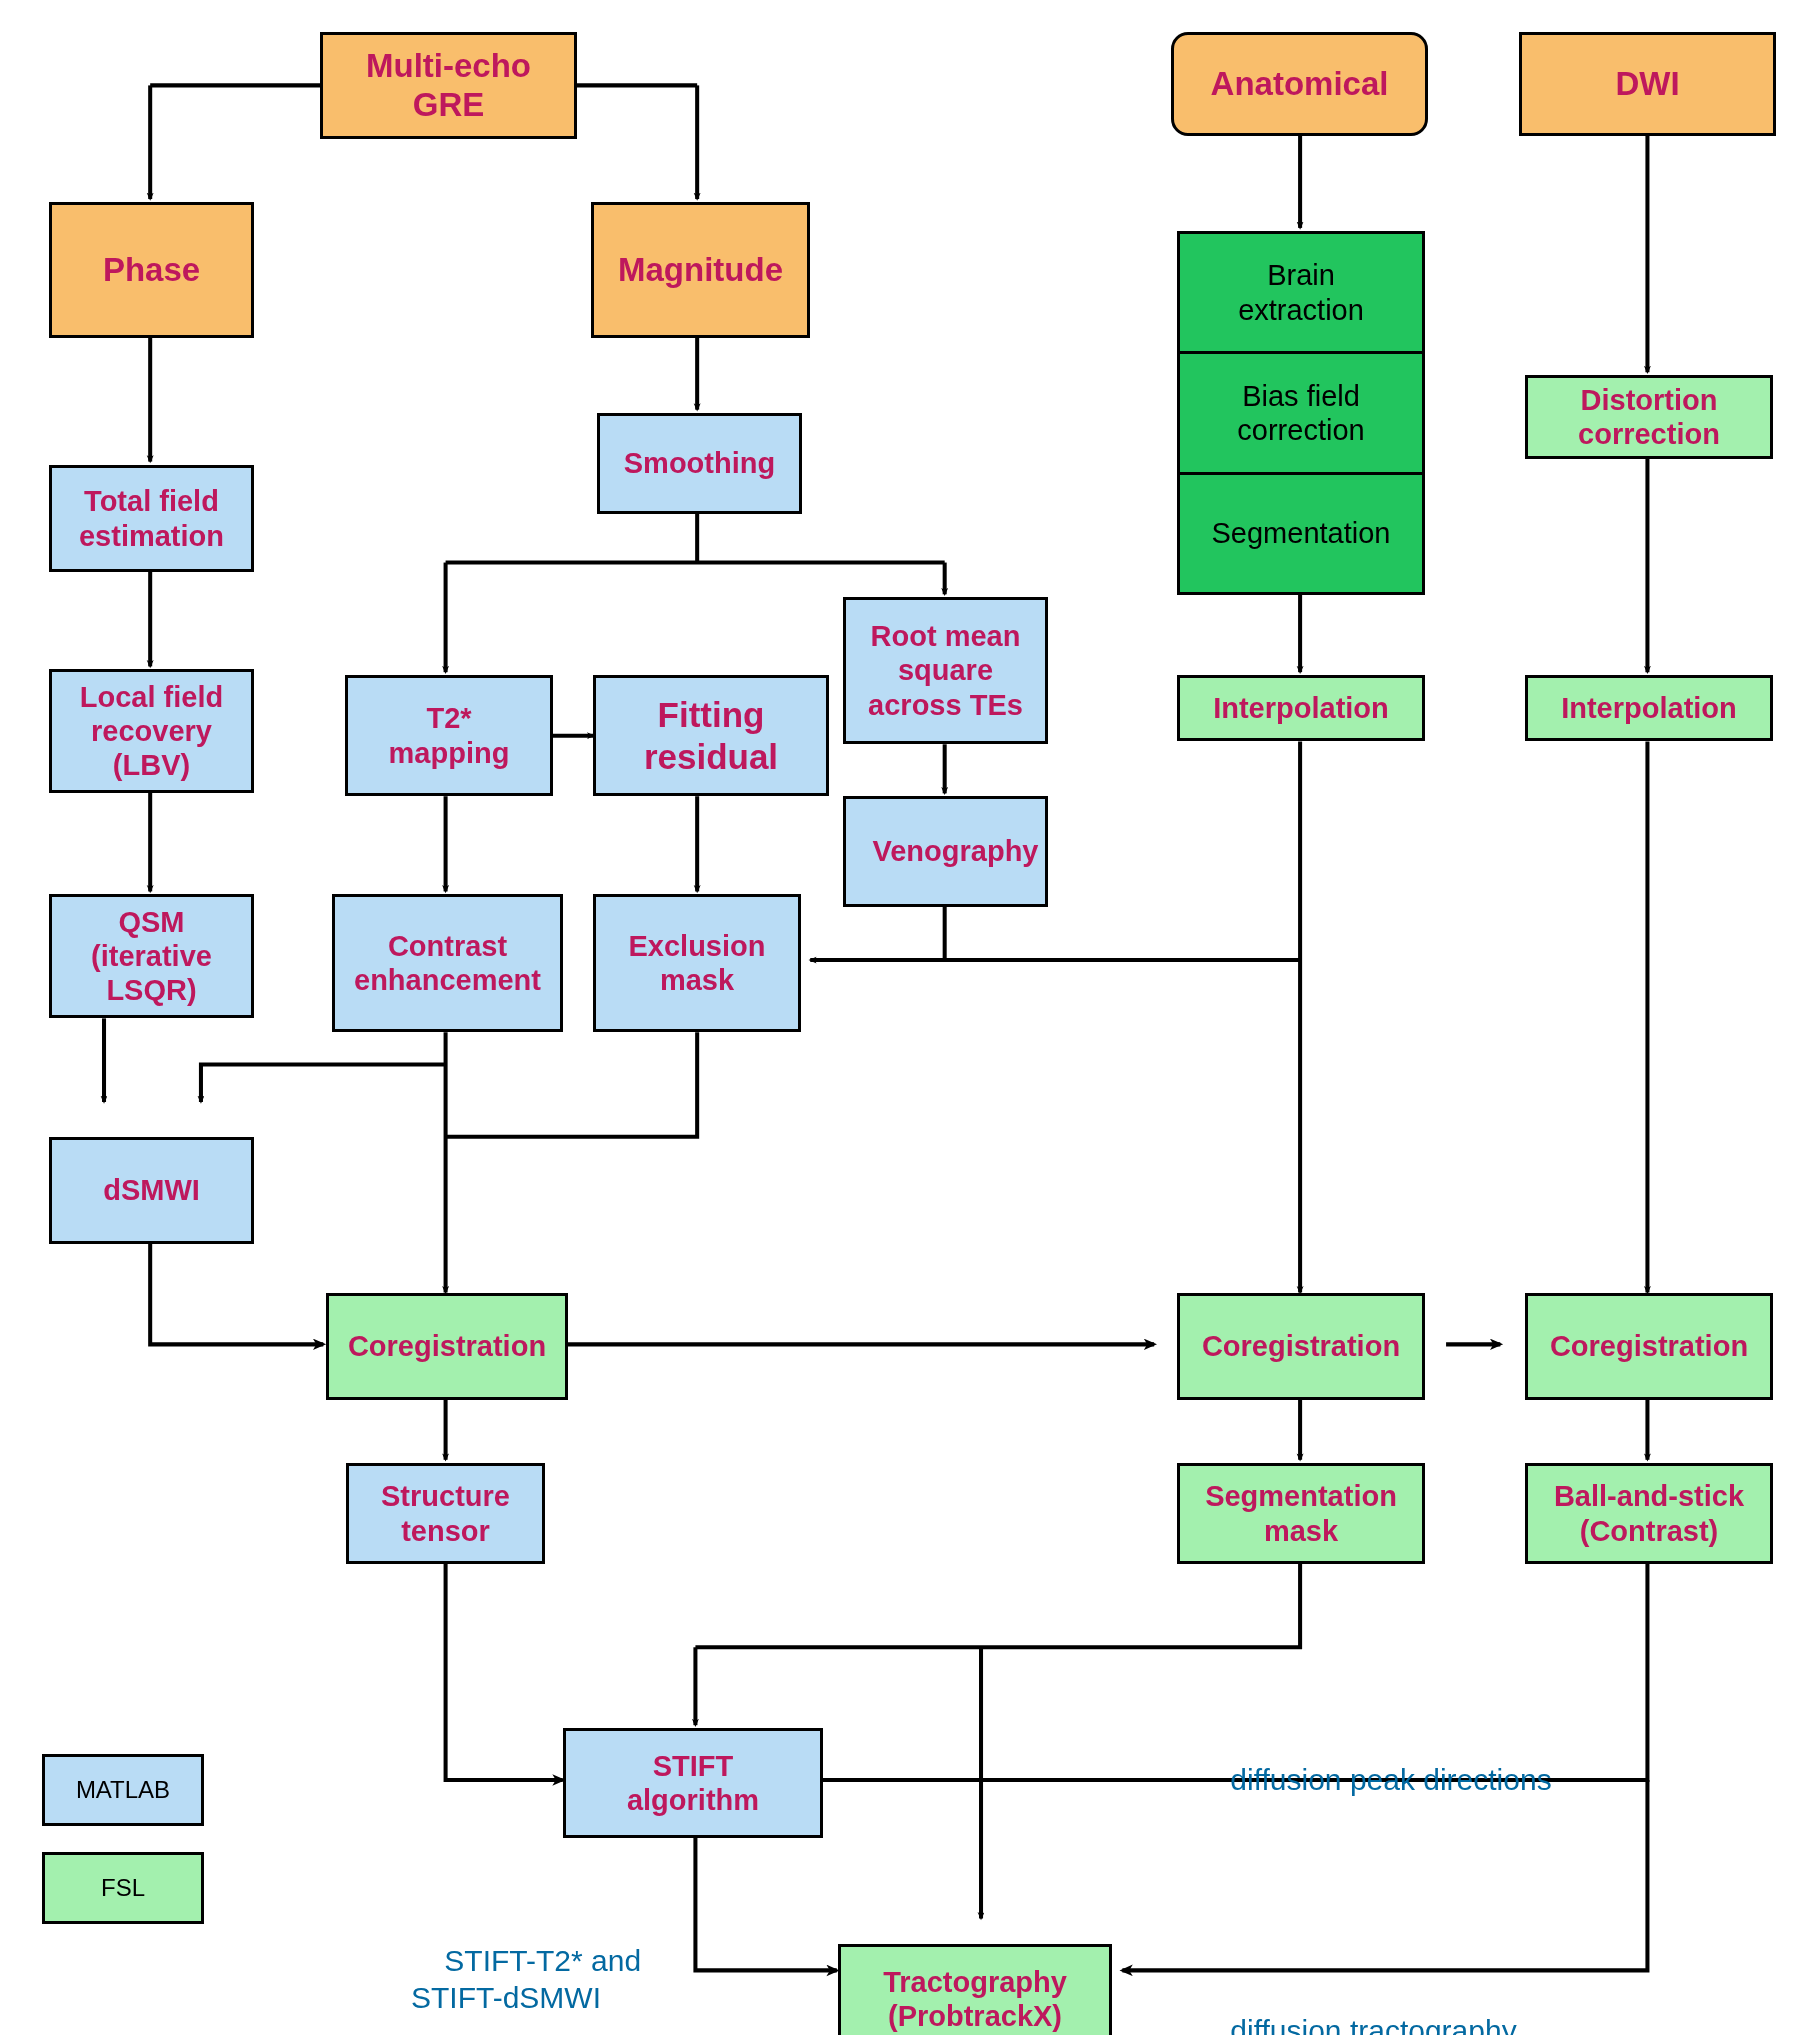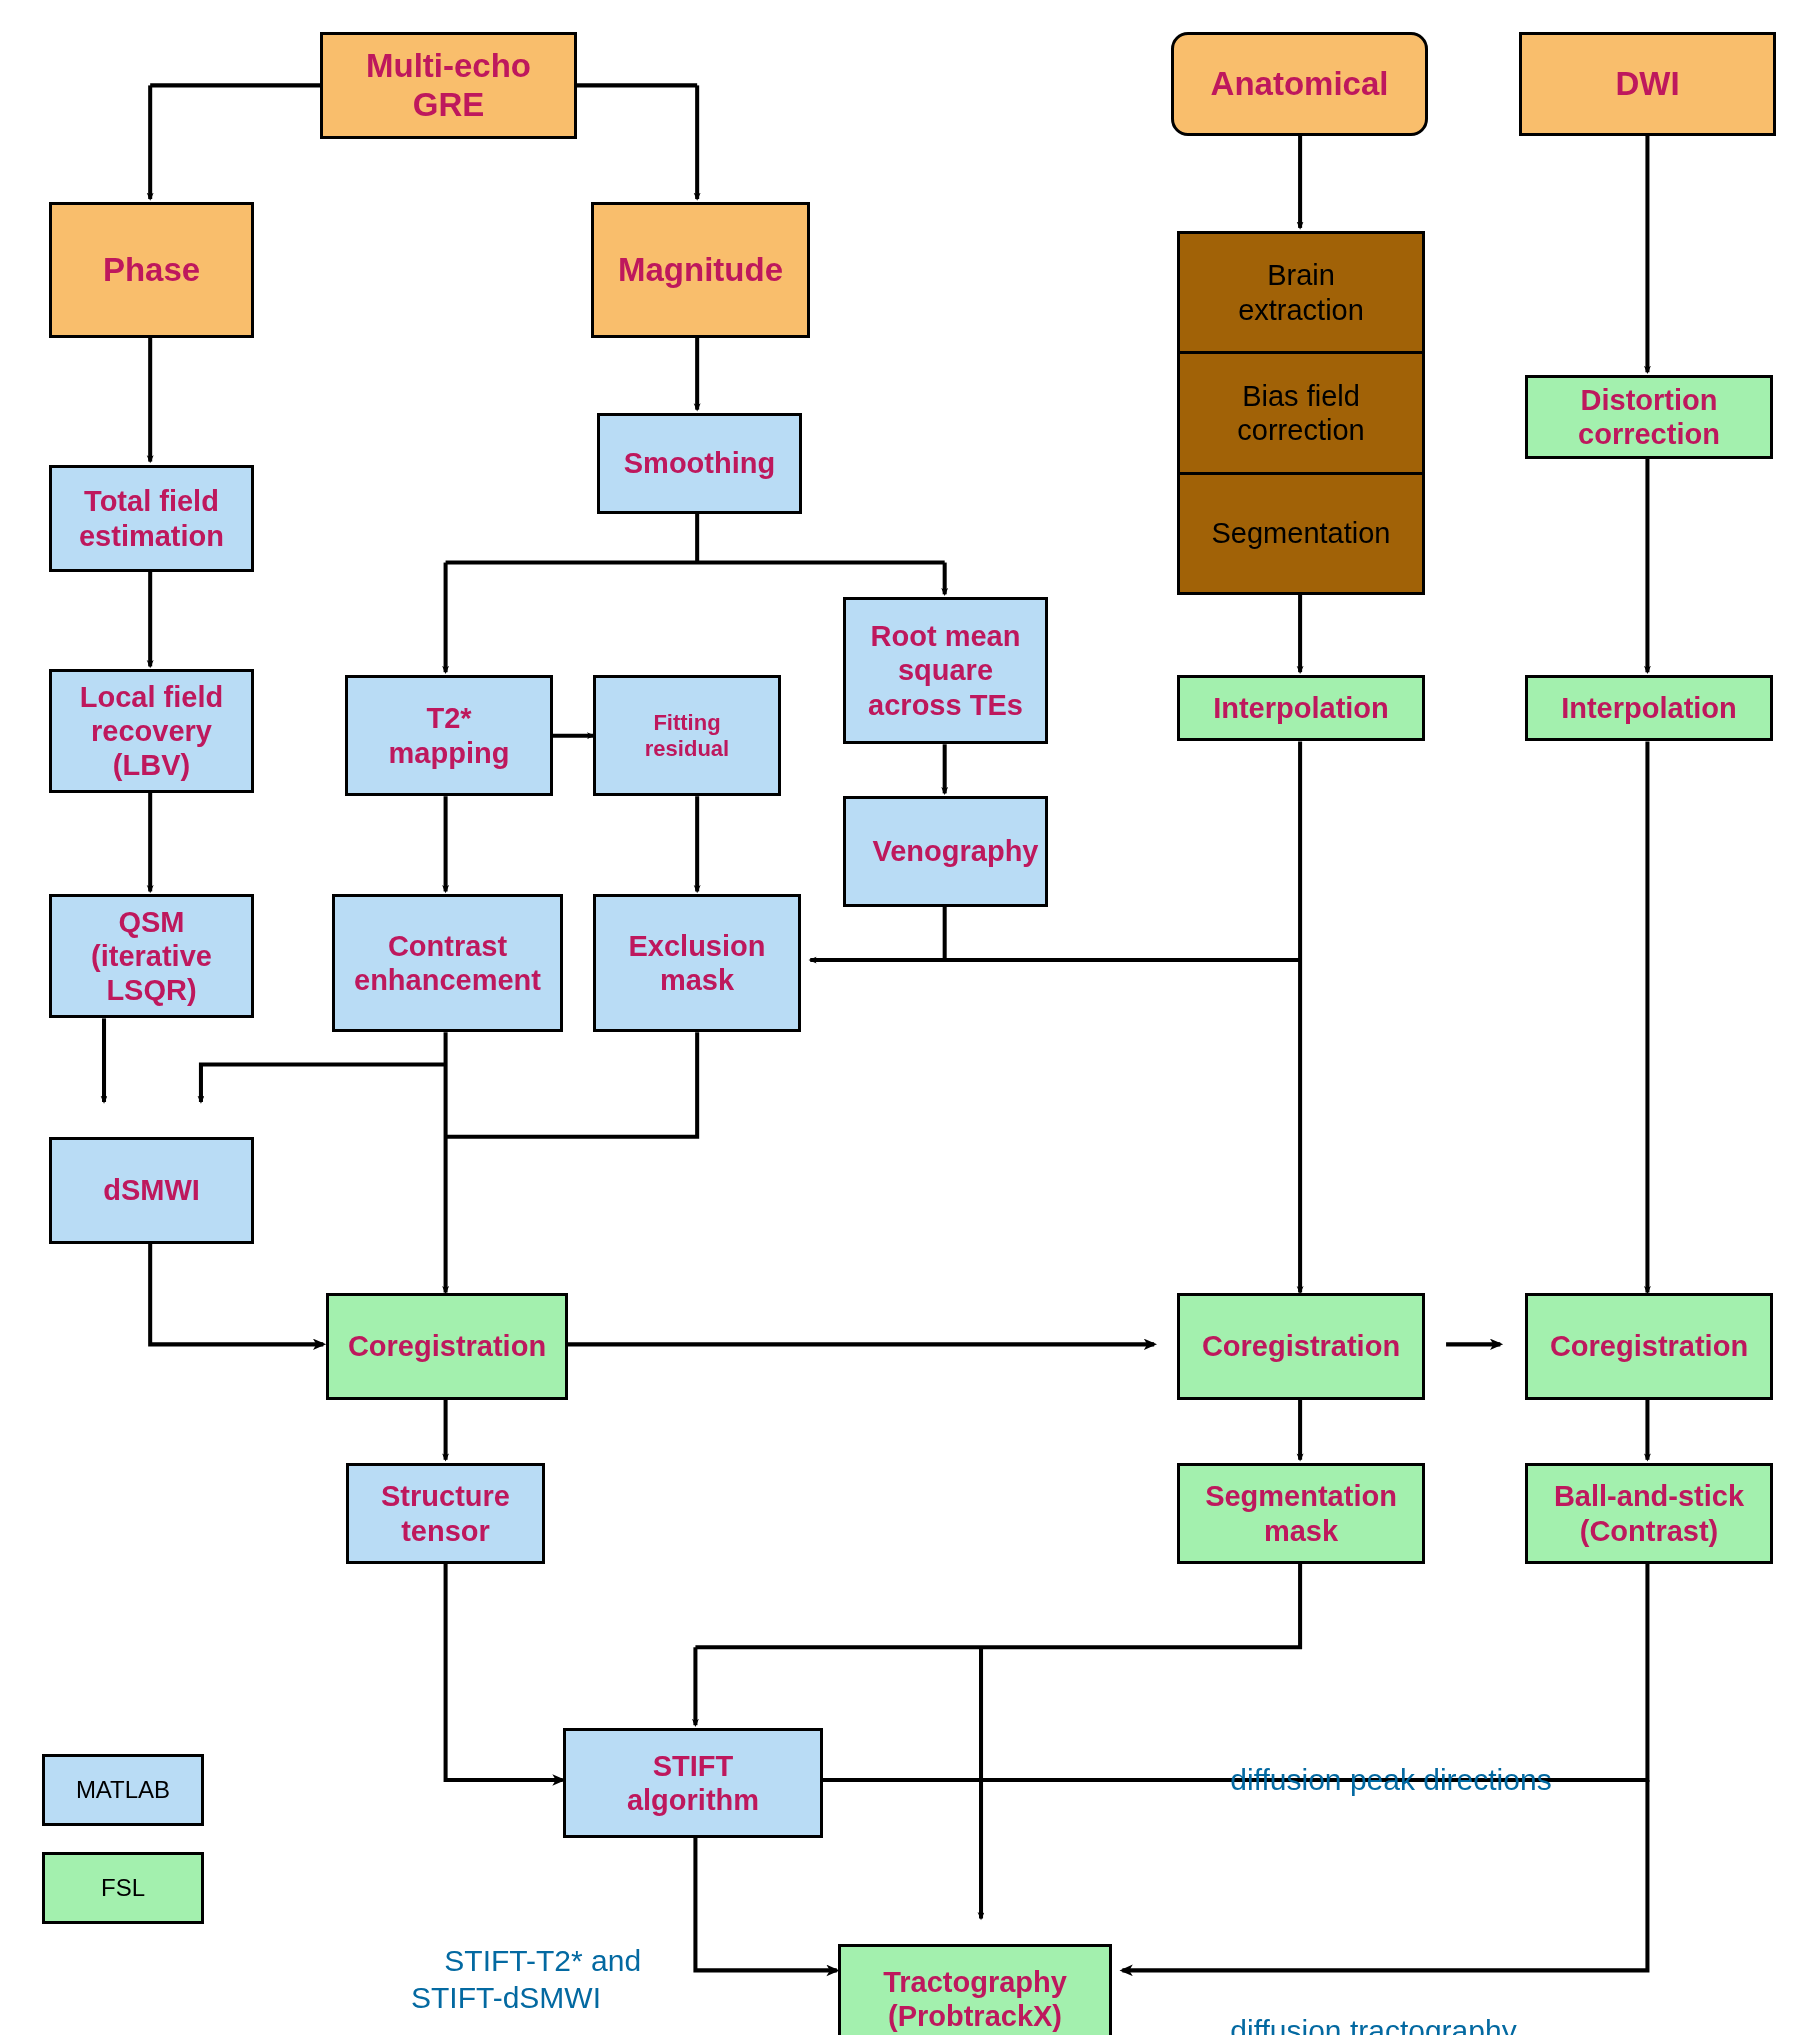--- a/index.html
+++ b/index.html
@@ -3,21 +3,21 @@
 <meta charset="utf-8">
 <style>
   html,body{margin:0;padding:0;background:#ffffff;}
   body{font-family:"Liberation Sans","DejaVu Sans",sans-serif;}
   #stage{position:relative;width:1808px;height:2035px;background:#fff;overflow:hidden;}
   #wires{position:absolute;left:0;top:0;width:1808px;height:2035px;}
   .node{position:absolute;box-sizing:border-box;border:3.5px solid #000;display:flex;align-items:center;justify-content:center;text-align:center;line-height:1.18;color:#be185d;font-weight:bold;}
   .orange{background:#F9BE6C;}
   .green{background:#A3F0AE;}
   .blue{background:#B9DCF5;}
-  .stack{position:absolute;box-sizing:border-box;border:3.5px solid #000;background:#a16207;display:flex;flex-direction:column;}
+  .stack{position:absolute;box-sizing:border-box;border:3.5px solid #000;background:#22c55e;display:flex;flex-direction:column;}
   .stack > div{flex:1;display:flex;align-items:center;justify-content:center;text-align:center;line-height:1.18;box-sizing:border-box;}
   .stack > div + div{border-top:3.5px solid #000;}
   .edgelabel{position:absolute;color:#0369a1;text-align:left;line-height:1.25;white-space:pre;}
   .legendbox{position:absolute;box-sizing:border-box;border:3.5px solid #000;display:flex;align-items:center;justify-content:center;text-align:center;}
 </style>
 </head>
 <body>
 
 <div id="stage">
 
@@ -161,21 +161,21 @@
     <span style="white-space:pre-line">Local field
 recovery
 (LBV)</span>
   </div>
 
   <div class="node blue" style="left:345px;top:675px;width:208px;height:121px;font-size:29px;">
     <span style="white-space:pre-line">T2*
 mapping</span>
   </div>
 
-  <div class="node blue" style="left:593px;top:675px;width:188px;height:121px;font-size:22px;">
+  <div class="node blue" style="left:593px;top:675px;width:236px;height:121px;font-size:35px;">
     <span style="white-space:pre-line">Fitting
 residual</span>
   </div>
 
   <div class="node blue" style="left:843px;top:597px;width:205px;height:147px;font-size:29px;">
     <span style="white-space:pre-line">Root mean
 square
 across TEs</span>
   </div>
 

